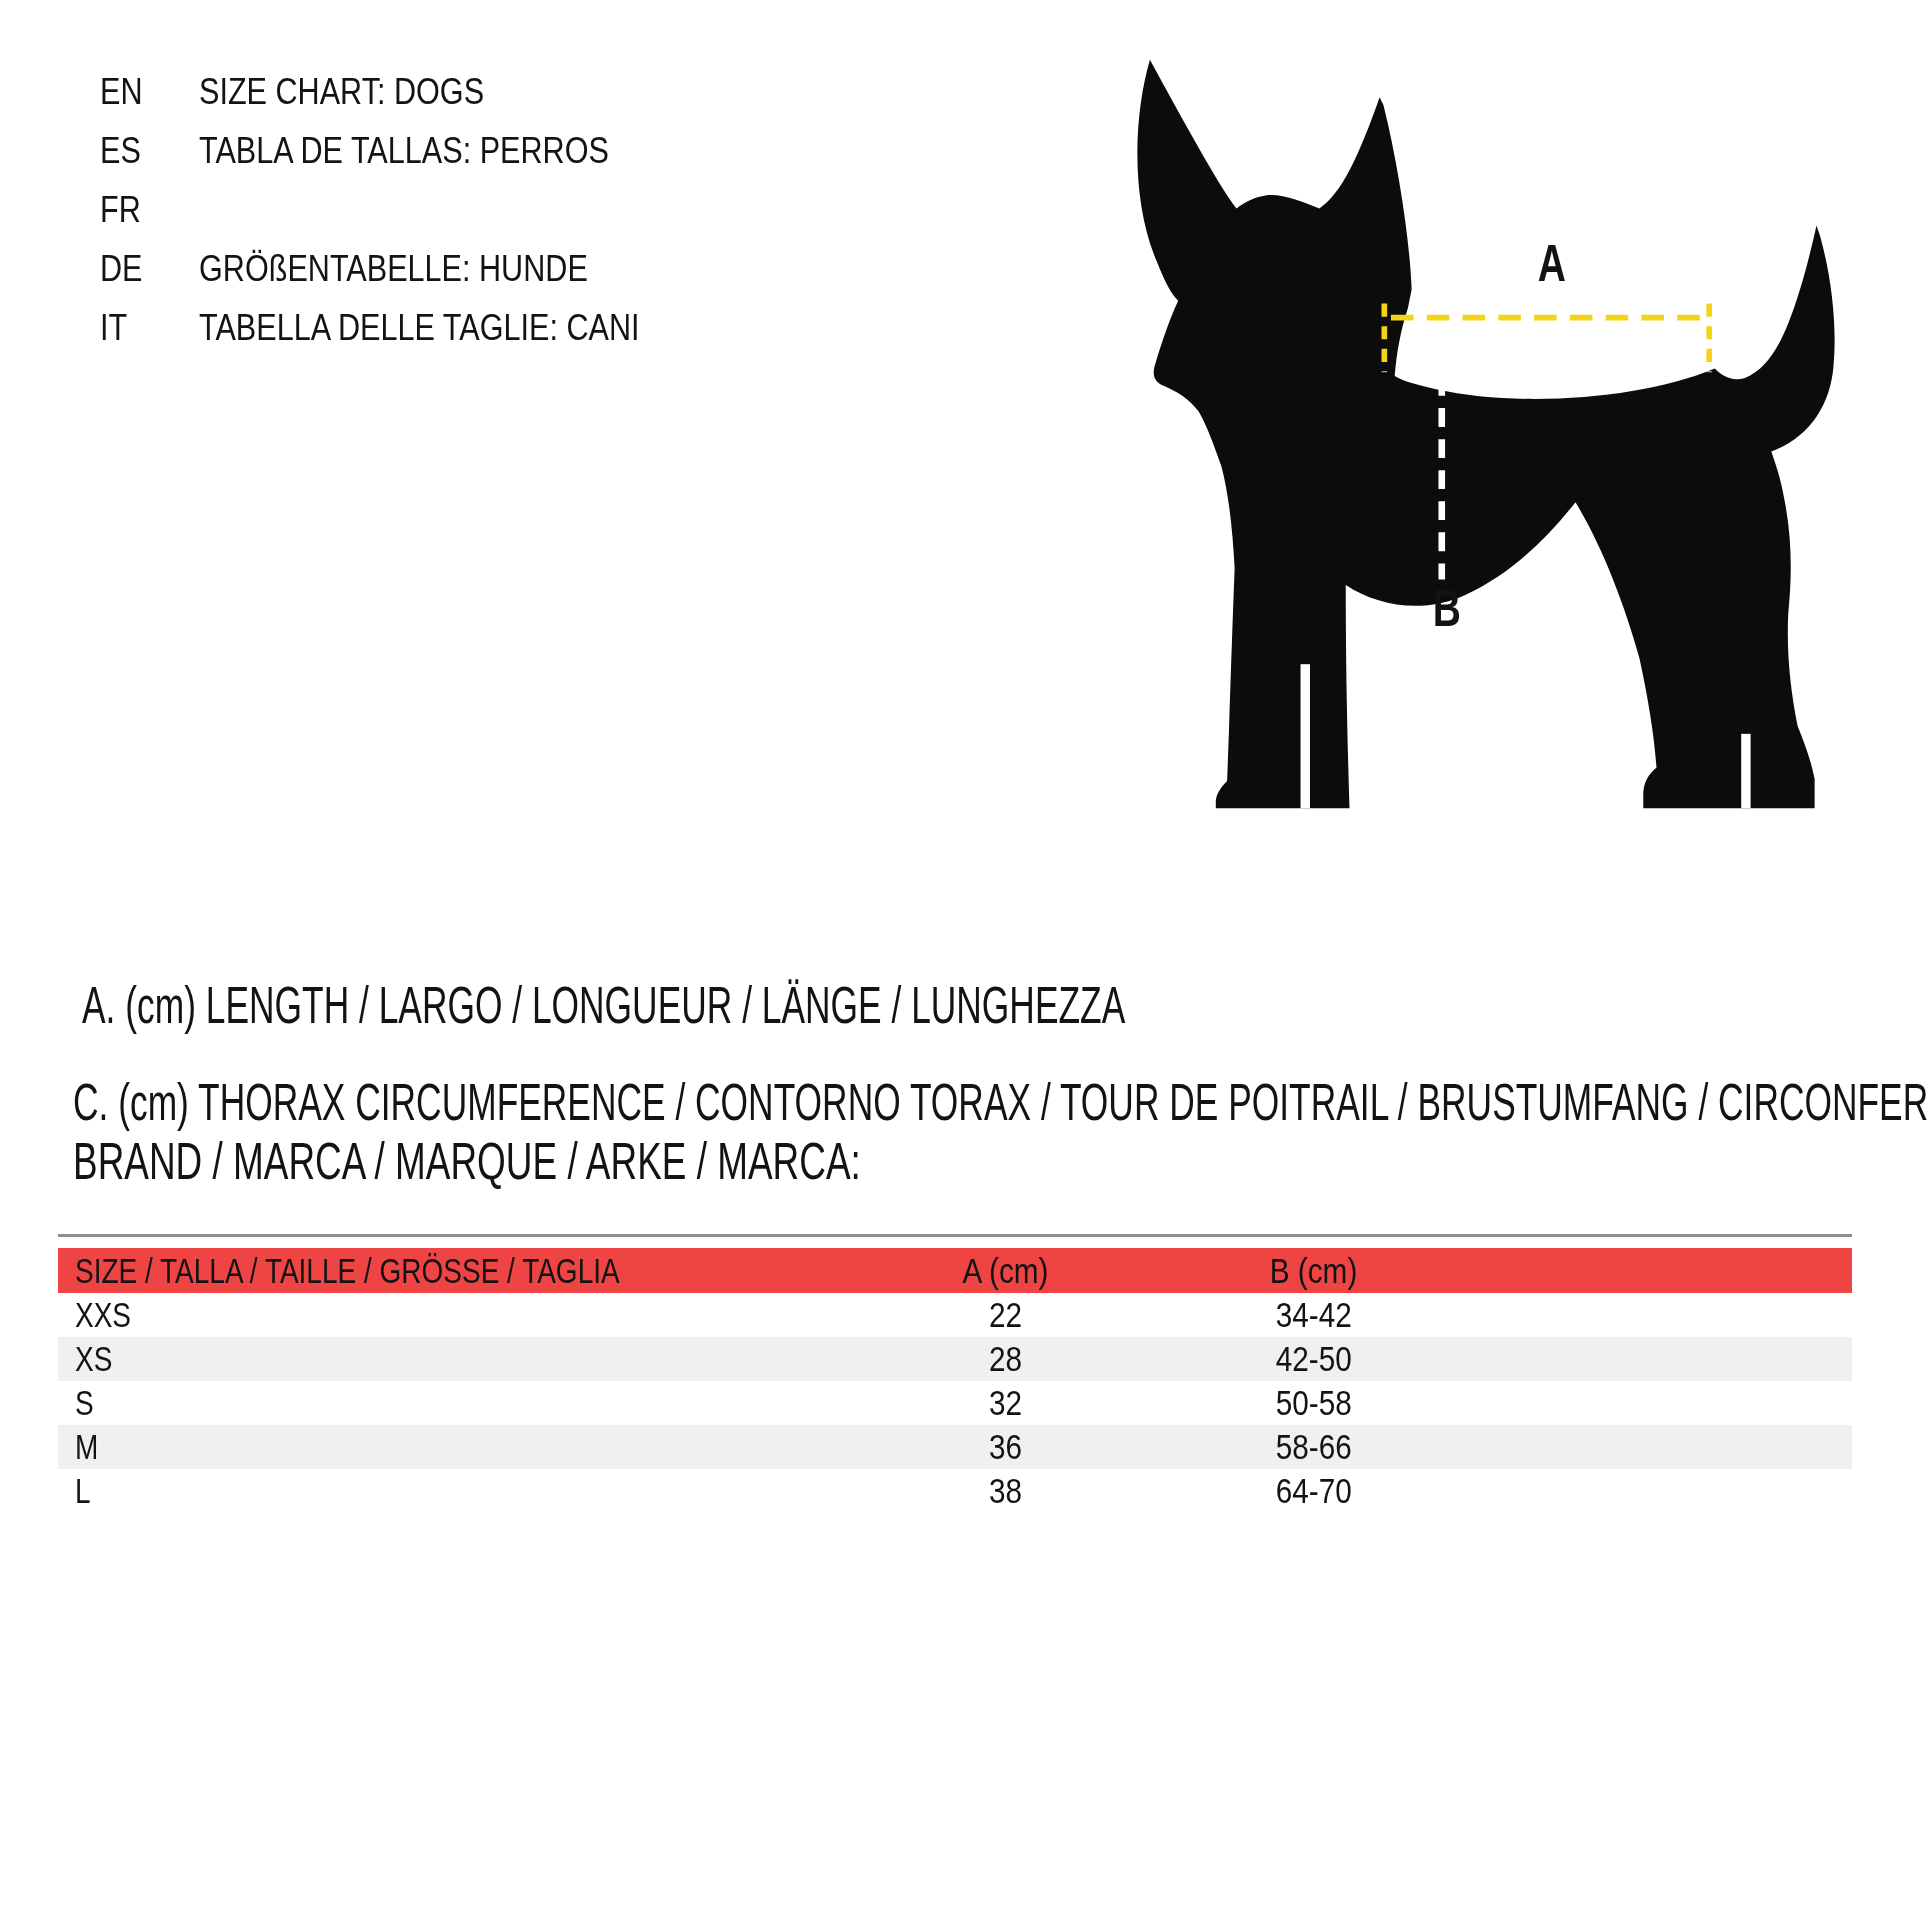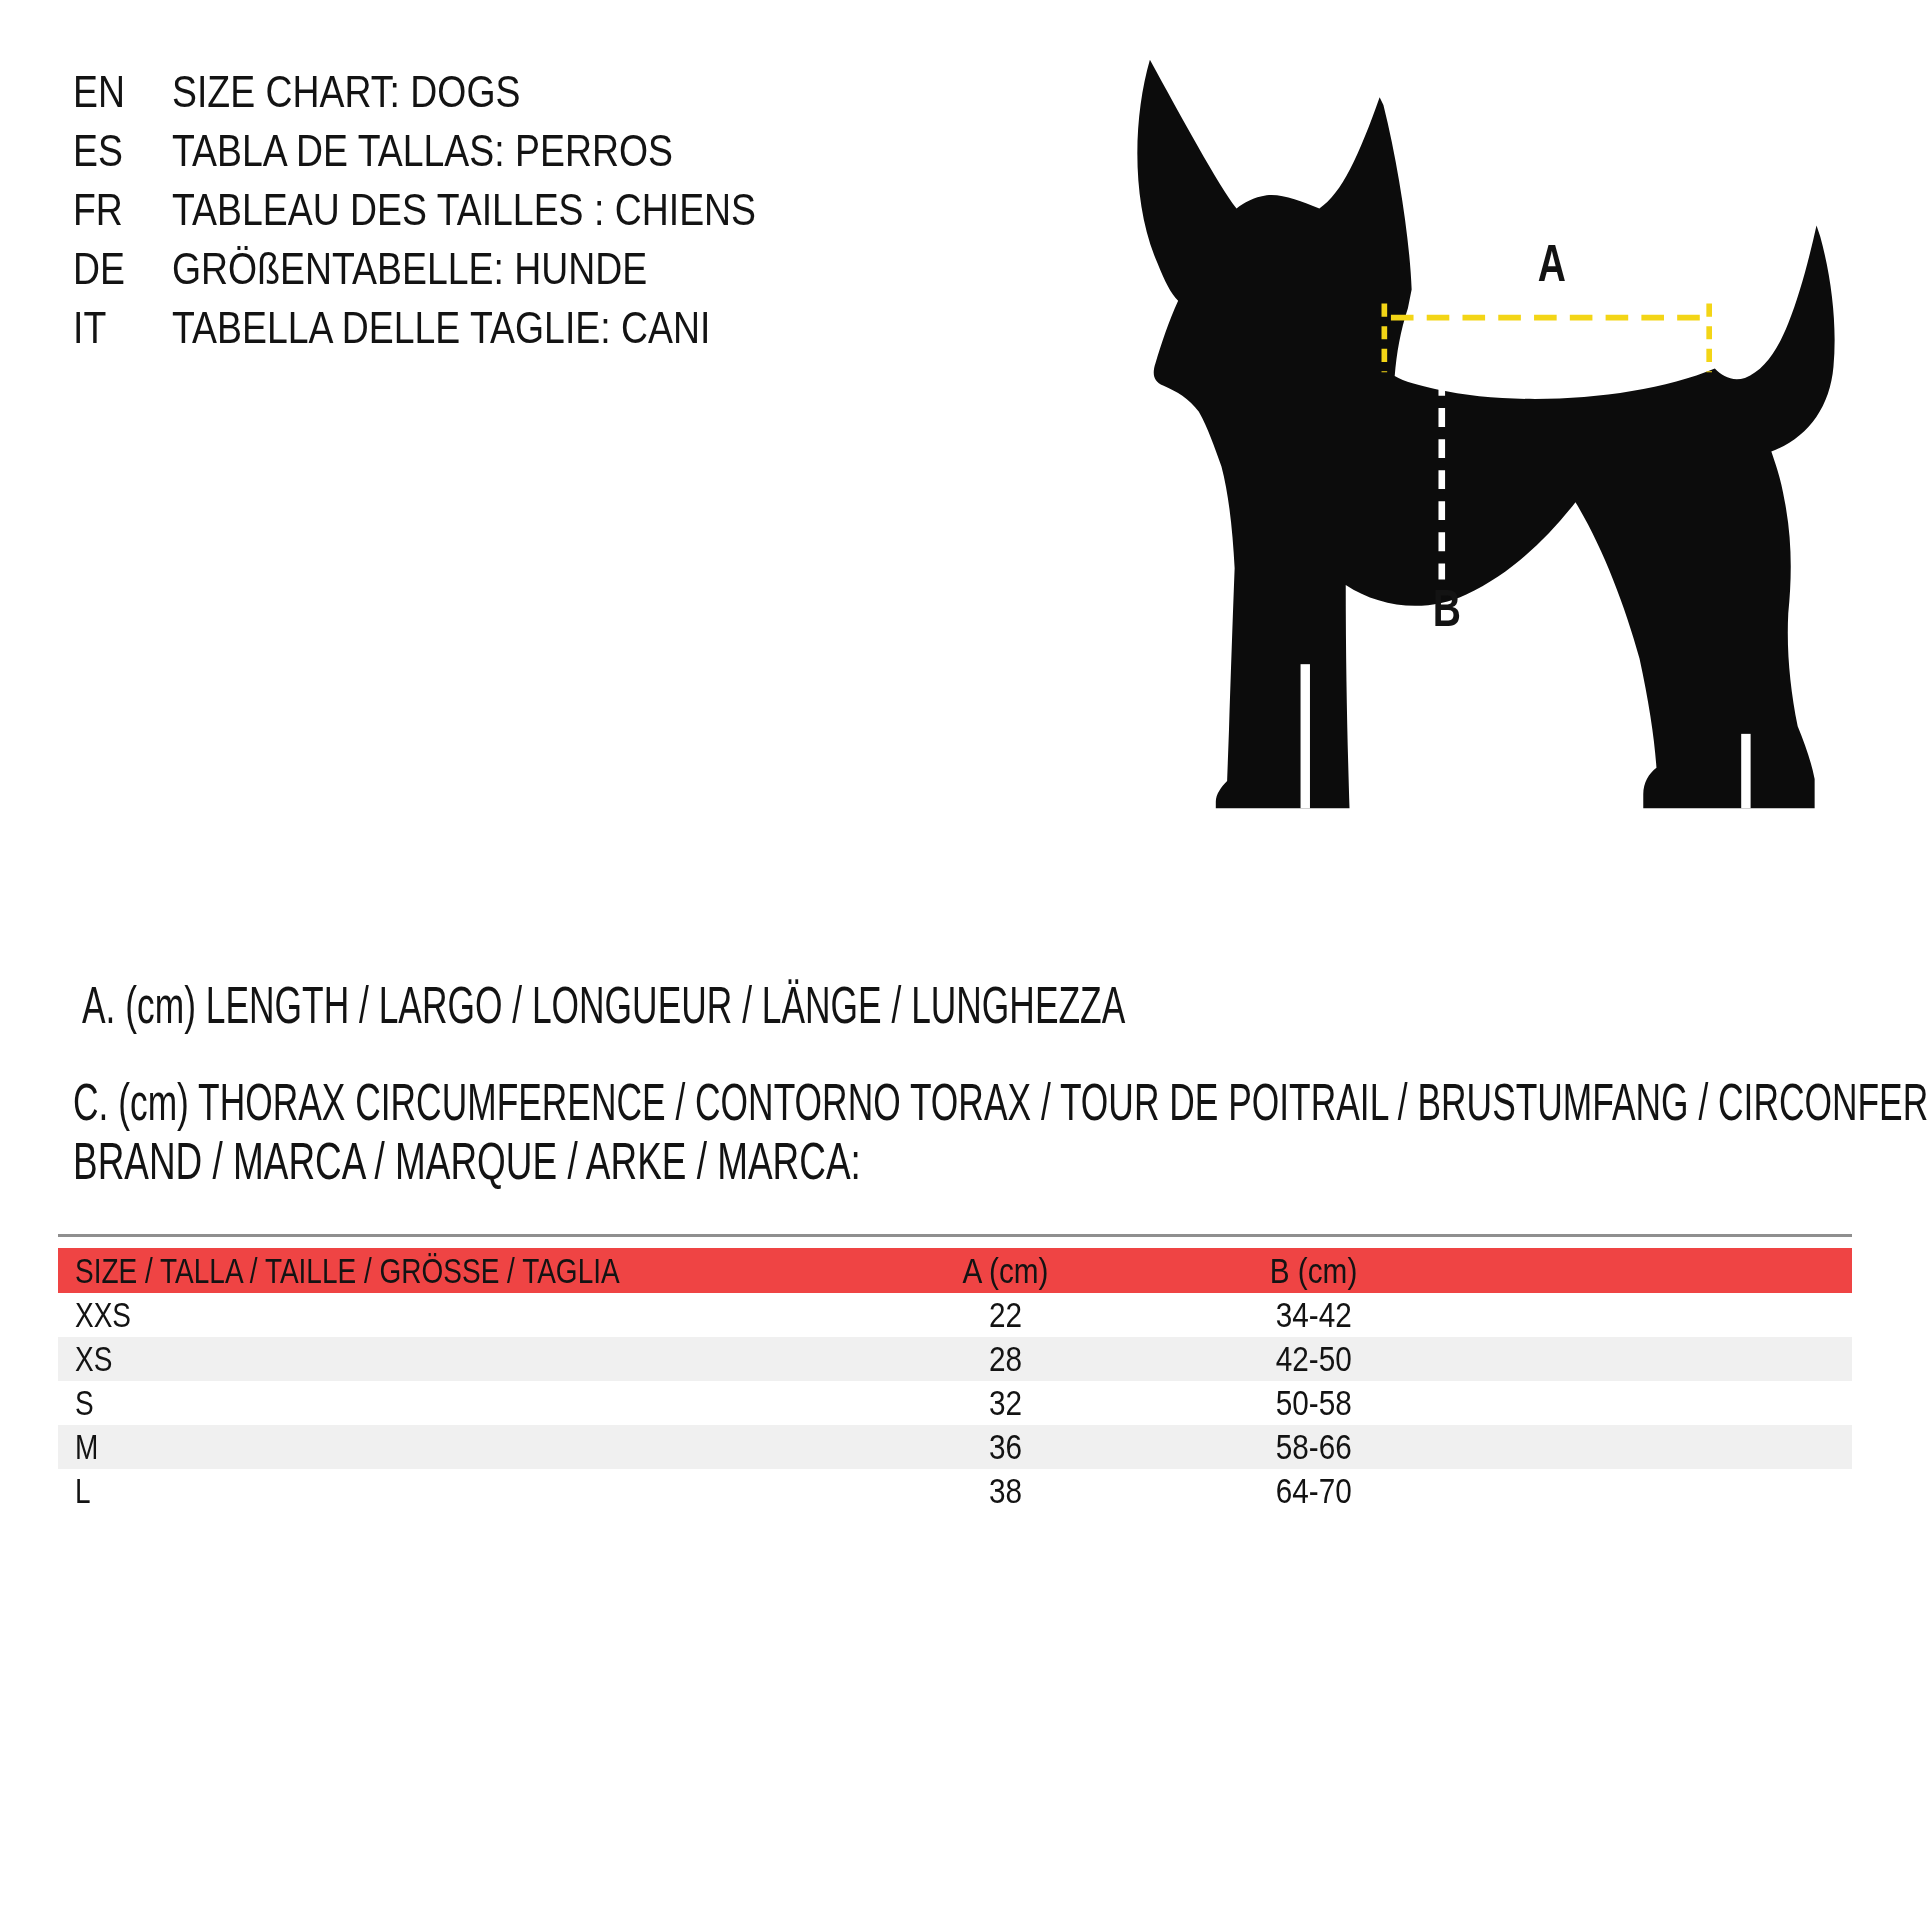--- a/index.html
+++ b/index.html
@@ -4,21 +4,21 @@
 <style>
   html,body{margin:0;padding:0;background:#ffffff;}
   .page{
     position:relative;width:1928px;height:1928px;background:#ffffff;overflow:hidden;
     font-family:"Liberation Sans","DejaVu Sans",sans-serif;color:#131313;
   }
   .cond{display:inline-block;transform-origin:0 50%;white-space:nowrap;}
 
   
   .lang-block{position:absolute;left:73px;top:62px;}
-  .lang-row{display:flex;height:59px;line-height:59px;font-size:44px;}
+  .lang-row{display:flex;height:59px;line-height:59px;font-size:36px;margin-left:27px;}
   .lang-code{width:99px;}
   .lang-code .cond,.lang-title .cond{transform:scaleX(0.85);}
 
   
   .dog-wrap{position:absolute;left:1116px;top:52px;width:725px;height:763px;}
   .meas-label{position:absolute;width:66px;text-align:center;font-size:52px;font-weight:700;line-height:52px;}
   .meas-label .cond{transform-origin:50% 50%;transform:scaleX(0.75);}
   .label-a{left:1519px;top:237px;}
   .label-b{left:1414px;top:582px;}
 
@@ -58,21 +58,20 @@
     <div class="lang-row">
       <div class="lang-code"><span class="cond">EN</span></div>
       <div class="lang-title"><span class="cond">SIZE CHART: DOGS</span></div>
     </div>
     <div class="lang-row">
       <div class="lang-code"><span class="cond">ES</span></div>
       <div class="lang-title"><span class="cond">TABLA DE TALLAS: PERROS</span></div>
     </div>
     <div class="lang-row">
       <div class="lang-code"><span class="cond">FR</span></div>
-      <div class="lang-title"><span class="cond">TABLEAU DES TAILLES : CHIENS</span></div>
     </div>
     <div class="lang-row">
       <div class="lang-code"><span class="cond">DE</span></div>
       <div class="lang-title"><span class="cond">GRÖßENTABELLE: HUNDE</span></div>
     </div>
     <div class="lang-row">
       <div class="lang-code"><span class="cond">IT</span></div>
       <div class="lang-title"><span class="cond">TABELLA DELLE TAGLIE: CANI</span></div>
     </div>
   </div>

